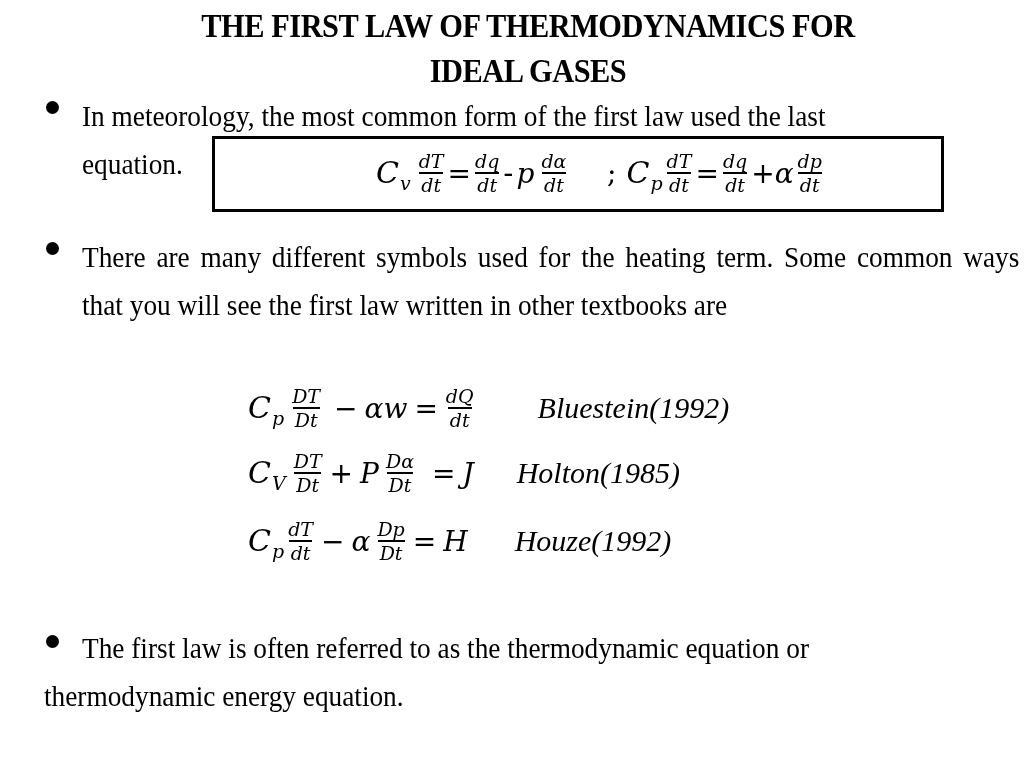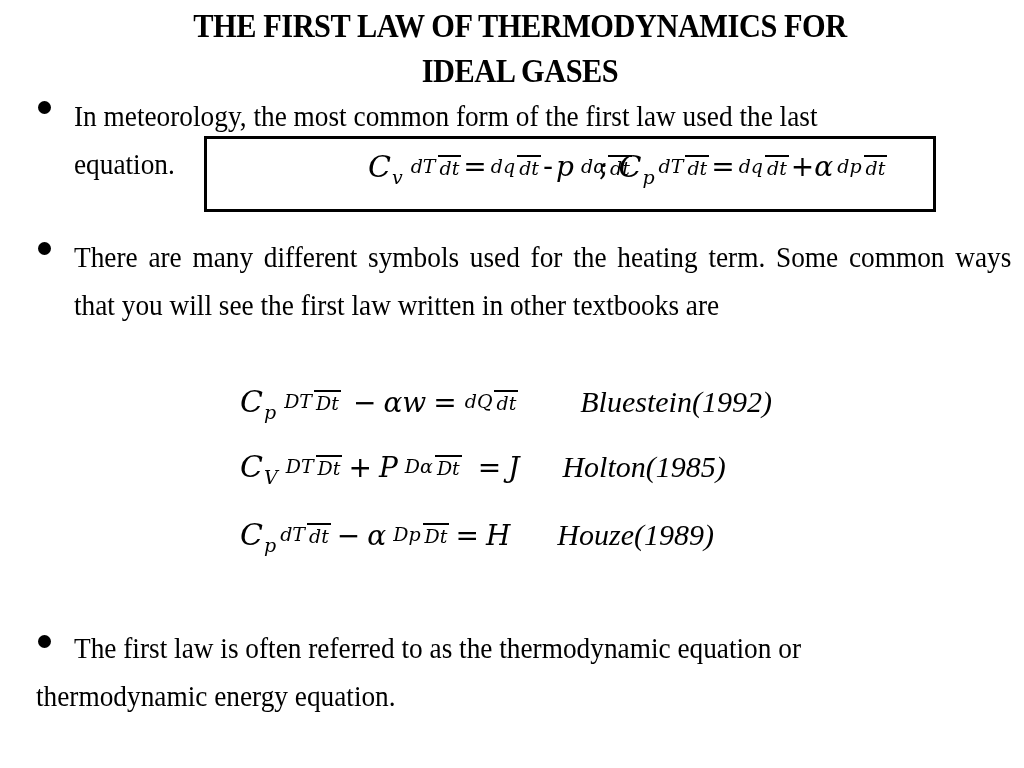--- a/index.html
+++ b/index.html
@@ -8,21 +8,21 @@
       width: 1024px;
       height: 768px;
       background: #ffffff;
       overflow: hidden;
     }
     body {
       position: relative;
       font-family: "Liberation Serif", "DejaVu Serif", serif;
       color: #000000;
     }
-    .slide { position: absolute; left: 8px; top: 0; width: 849px; height: 768px; }
+    .slide { position: absolute; left: 16px; top: 0; width: 849px; height: 768px; }
 
     .title {
       position: absolute;
       left: 80px;
       top: 4px;
       width: 864px;
       text-align: center;
       font-weight: bold;
       font-size: 33px;
       line-height: 45px;
@@ -67,20 +67,22 @@
       font-family: "DejaVu Serif", "Liberation Serif", serif;
       font-style: italic;
       white-space: nowrap;
       display: flex;
       align-items: center;
     }
     .m-big { font-size: 30px; line-height: 1; }
     .m-sub { font-size: 19px; position: relative; top: 10px; margin-left: 1px; margin-right: 4px; }
     .frac {
       display: inline-flex;
+      flex-direction: column;
+      align-items: center;
       margin: 0 2px;
       font-size: 19px;
       line-height: 22px;
     }
     .frac .num { padding: 0 2px; }
     .frac .den { padding: 0 2px; border-top: 2px solid #000; }
     .op {
       font-style: normal;
       font-size: 28px;
       margin: 0 4px;
@@ -196,20 +198,20 @@
       <span class="den">dt</span>
     </span>
     <span class="op">−</span>
     <span class="sym">α</span>
     <span class="frac">
       <span class="num">Dp</span>
       <span class="den">Dt</span>
     </span>
     <span class="op">=</span>
     <span class="sym">H</span>
-    <span class="cite" style="margin-left:44px;">Houze(1989)</span>
+    <span class="cite" style="margin-left:44px;">Houze(1992)</span>
   </div>
 
   <div class="bullet-dot" style="left:30px; top:635px;"></div>
   <div class="para" style="left:66px; top:624px; white-space:nowrap; transform:scaleX(0.91);">The first law is often referred to as the thermodynamic equation or</div>
   <div class="para" style="left:28px; top:672px; white-space:nowrap; transform:scaleX(0.91);">thermodynamic energy equation.</div>
 
 </div>
 
 </body></html>

